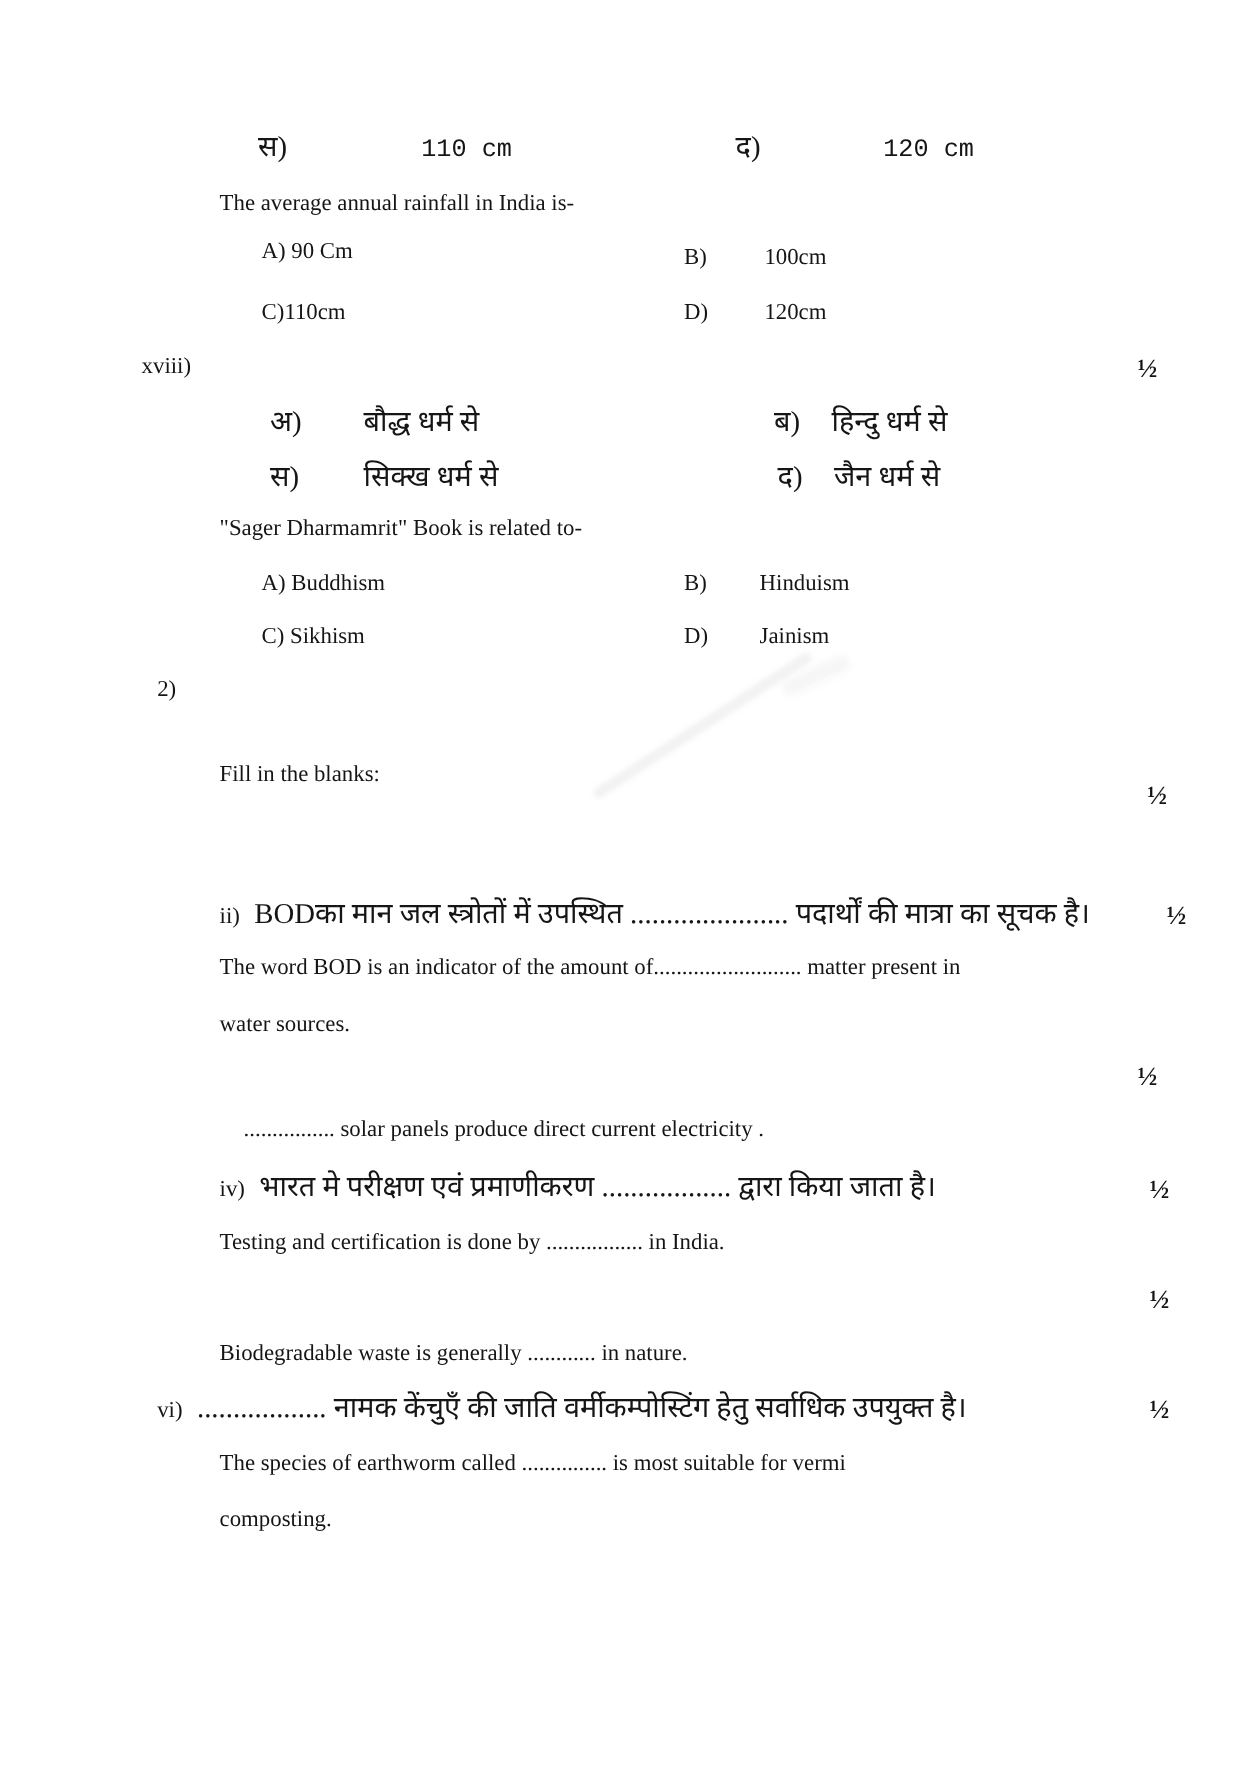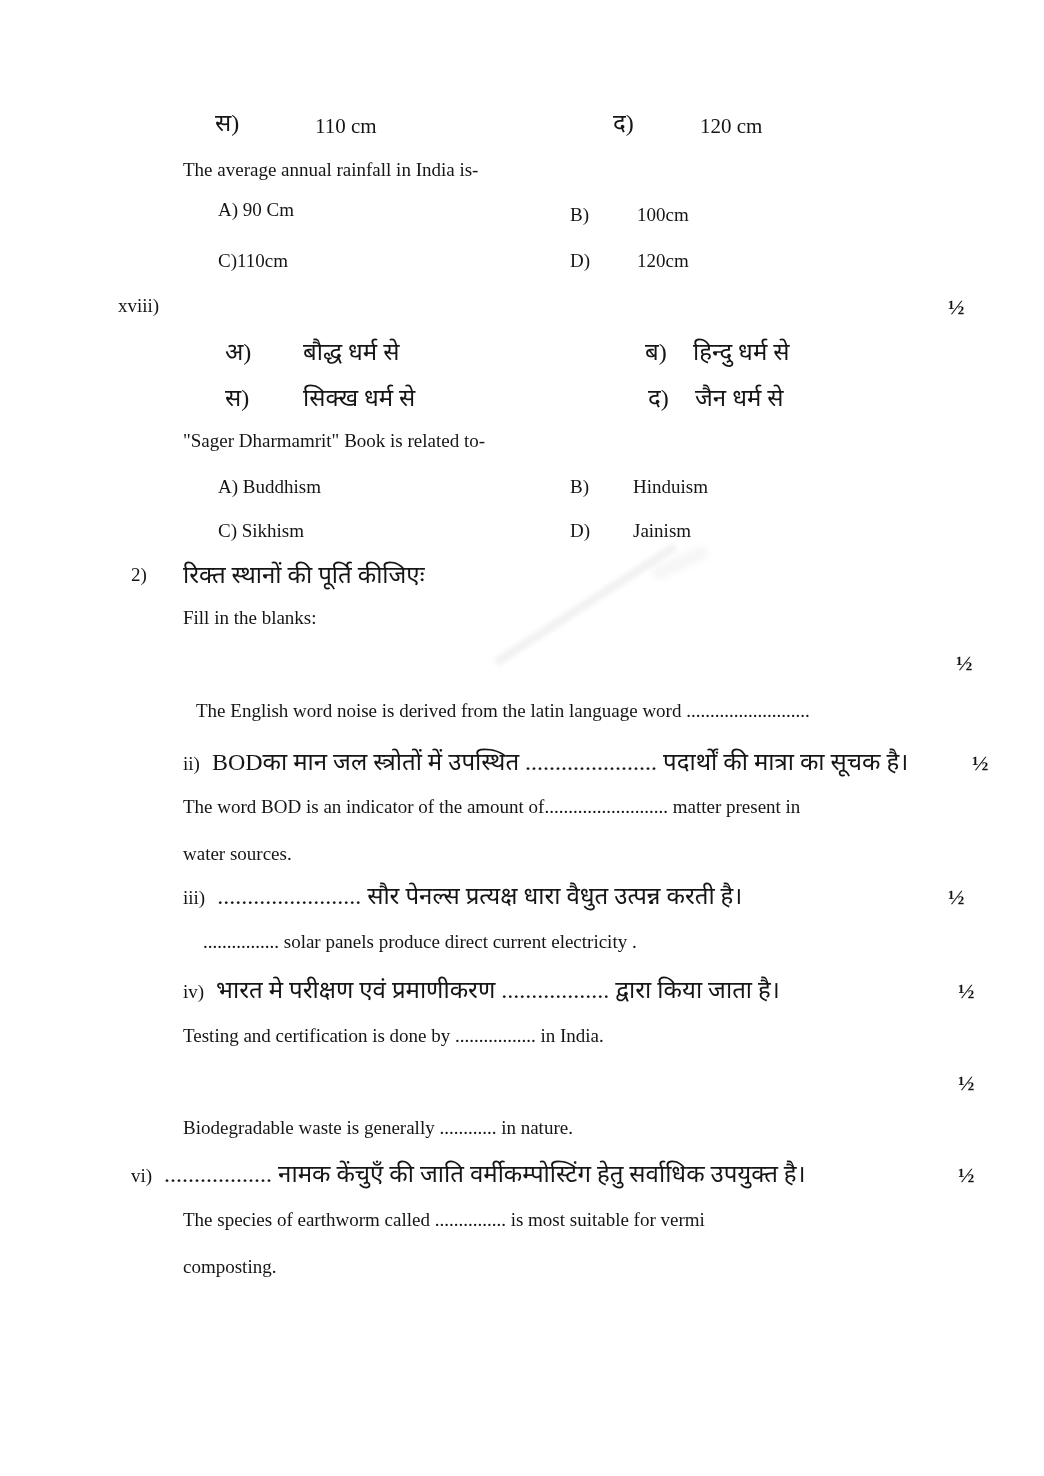--- a/index.html
+++ b/index.html
@@ -5,21 +5,21 @@
   html,body{margin:0;padding:0;}
   body{
     width:1044px;height:1476px;position:relative;
     background:#ffffff;
     font-family:"Liberation Serif","DejaVu Serif",serif;
   }
   .page{position:absolute;left:0;top:0;width:1044px;height:1476px;background:#ffffff;overflow:hidden;}
   .t{position:absolute;white-space:nowrap;color:#151515;line-height:1.25;}
   .en{font-family:"Liberation Serif","DejaVu Serif",serif;font-size:19px;}
   .hi{font-family:"Liberation Serif","DejaVu Serif",serif;font-size:24px;}
-  .sans{font-family:Liberation Serif, serif;font-size:21px;}
+  .sans{font-family:Liberation Mono, monospace;font-size:21px;margin-left:36px;}
   .mark{font-family:"Liberation Serif","DejaVu Serif",serif;font-size:22px;font-weight:700;}
   .numgap{margin-right:12px;}
   
   .wm1{position:absolute;left:478px;top:600px;width:215px;height:9px;
        background:rgba(125,125,125,0.10);transform:rotate(-33deg);border-radius:5px;filter:blur(2px);}
   .wm2{position:absolute;left:650px;top:556px;width:60px;height:14px;
        background:rgba(130,130,130,0.07);transform:rotate(-25deg);border-radius:7px;filter:blur(3px);}
 </style>
 </head>
 <body>
@@ -56,36 +56,31 @@
 
   <span class="t en" style="left:183px;top:429px">"Sager Dharmamrit" Book is related to-</span>
   <span class="t en" style="left:218px;top:475px">A) Buddhism</span>
   <span class="t en" style="left:570px;top:475px">B)</span>
   <span class="t en" style="left:633px;top:475px">Hinduism</span>
   <span class="t en" style="left:218px;top:519px">C) Sikhism</span>
   <span class="t en" style="left:570px;top:519px">D)</span>
   <span class="t en" style="left:633px;top:519px">Jainism</span>
 
   <span class="t en" style="left:131px;top:563px">2)</span>
-  <span class="t hi" style="left:183px;top:560px">रिक्त स्थानों की पूर्ति कीजिएः</span>
-  <span class="t en" style="left:183px;top:606px">Fill in the blanks:</span>
+  <span class="t en" style="left:183px;top:634px">Fill in the blanks:</span>
 
   <span class="t mark" style="left:956px;top:649px">½</span>
-  <span class="t en" style="left:196px;top:699px">The English word noise is derived from the latin language word ..........................</span>
 
   <div class="t hi" style="left:183px;top:747px">
     <span class="en numgap">ii)</span><span>BODका मान जल स्त्रोतों में उपस्थित ...................... पदार्थों की मात्रा का सूचक है।</span>
   </div>
   <span class="t mark" style="left:972px;top:749px">½</span>
   <span class="t en" style="left:183px;top:795px">The word BOD is an indicator of the amount of.......................... matter present in</span>
   <span class="t en" style="left:183px;top:842px">water sources.</span>
 
-  <div class="t hi" style="left:183px;top:881px">
-    <span class="en numgap">iii)</span><span>........................ सौर पेनल्स प्रत्यक्ष धारा वैधुत उत्पन्न करती है।</span>
-  </div>
   <span class="t mark" style="left:948px;top:883px">½</span>
   <span class="t en" style="left:203px;top:930px">................ solar panels produce direct current electricity .</span>
 
   <div class="t hi" style="left:183px;top:975px">
     <span class="en numgap">iv)</span><span>भारत मे परीक्षण एवं प्रमाणीकरण  .................. द्वारा किया जाता है।</span>
   </div>
   <span class="t mark" style="left:958px;top:977px">½</span>
   <span class="t en" style="left:183px;top:1024px">Testing and certification is done by ................. in India.</span>
 
   <span class="t mark" style="left:958px;top:1069px">½</span>

